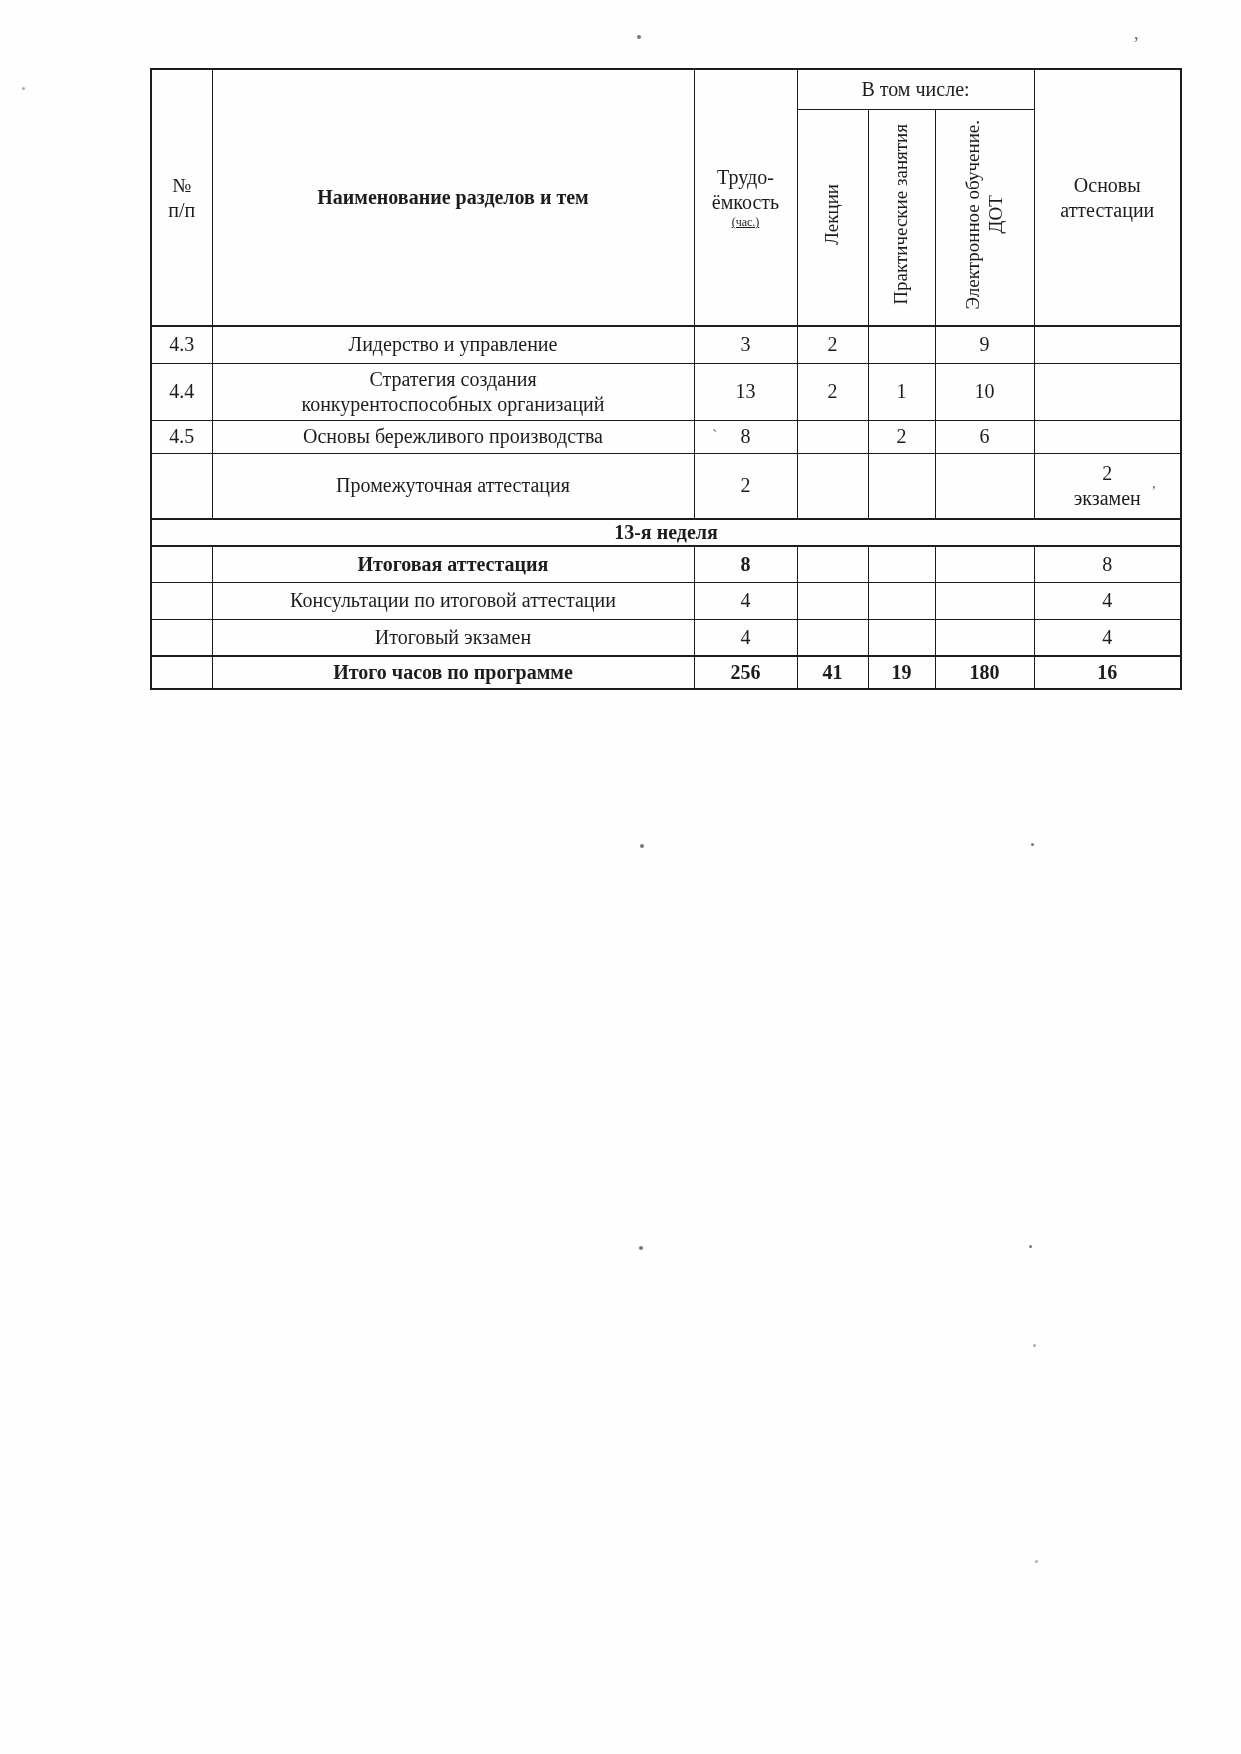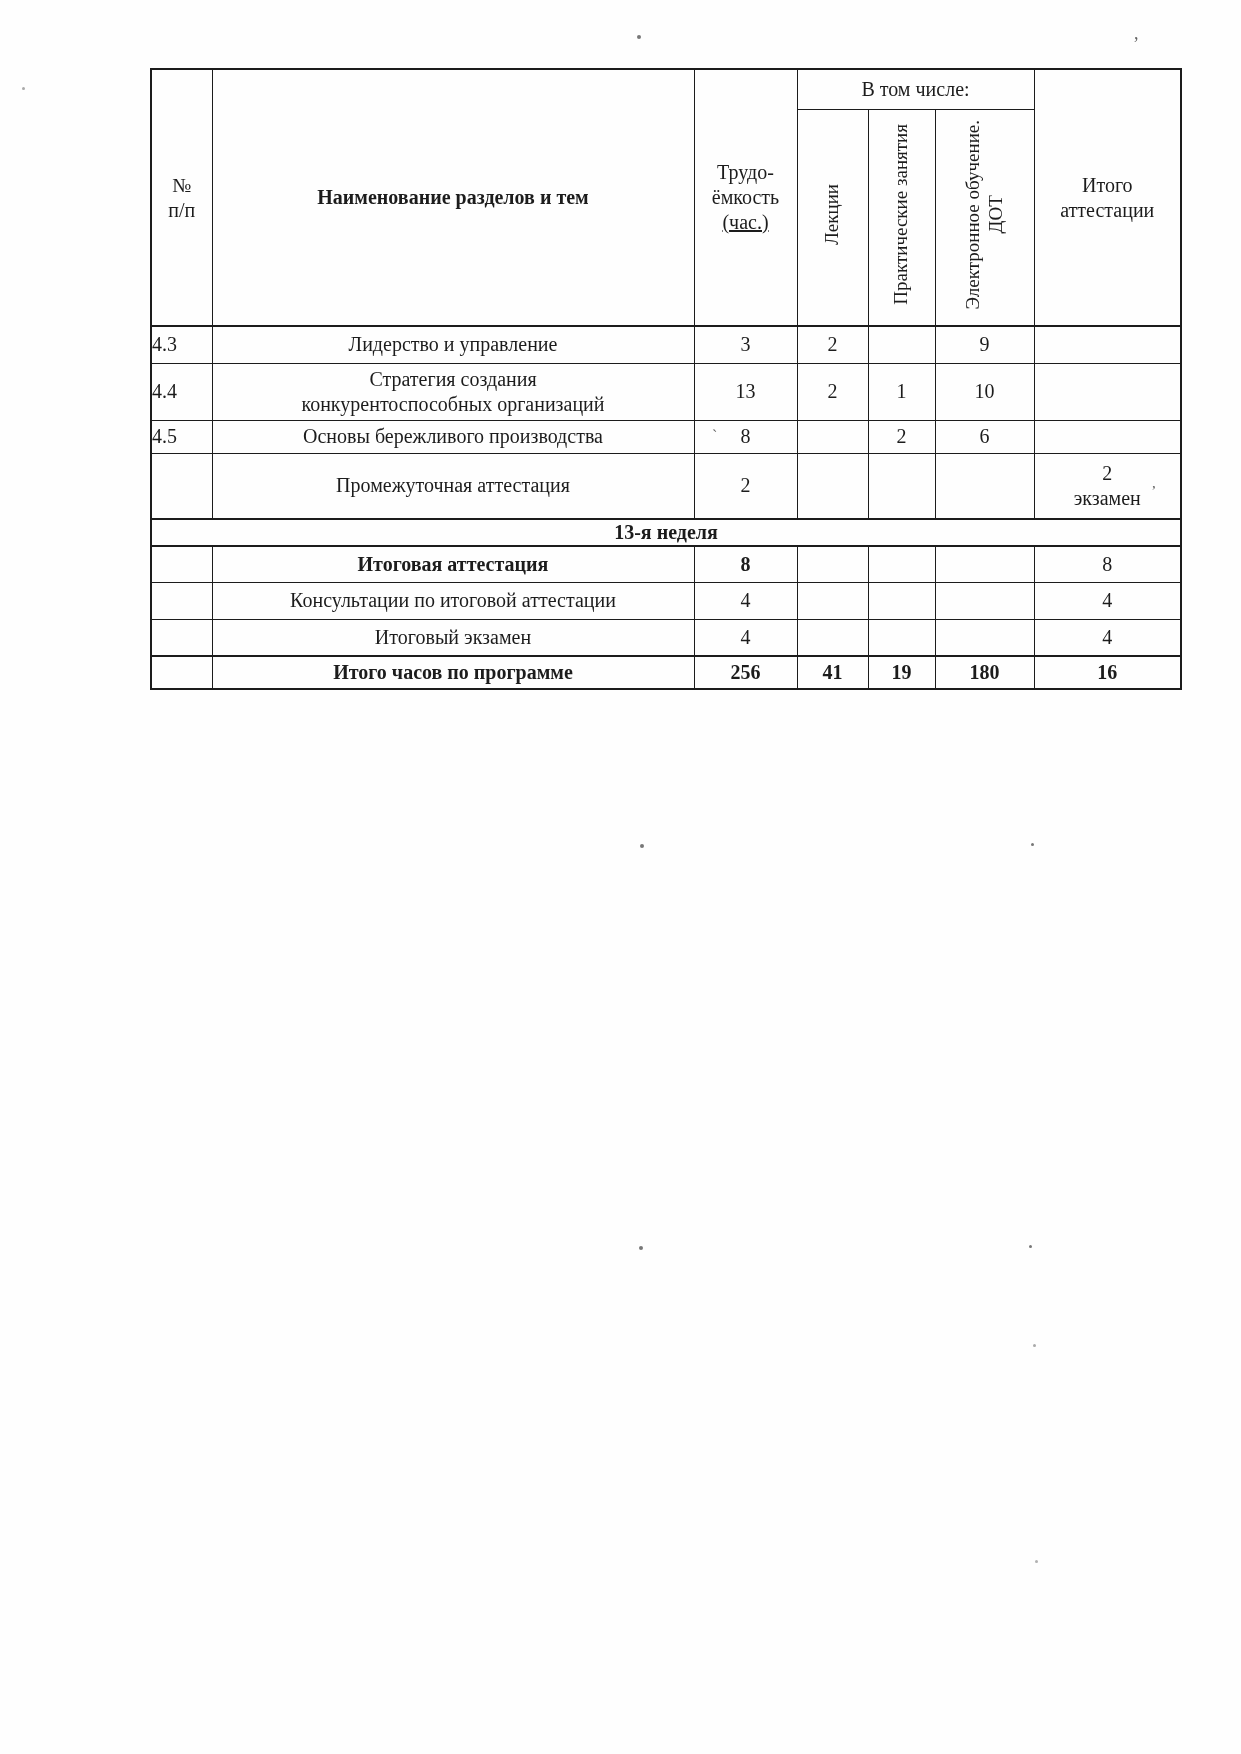--- a/index.html
+++ b/index.html
@@ -31,35 +31,35 @@
     font-weight: normal;
   }
   
   tr.h1 { height: 40px; }
   tr.h2 { height: 217px; }
   th.hc { text-align: center; }
   th.col-name-th { font-weight: bold; }
   th.rowspan-cell { border-bottom: 2px solid #1c1c1c; }
   tr.h2 th { border-bottom: 2px solid #1c1c1c; }
   .pre { white-space: pre-line; }
-  .workload-small { font-size: 20px; display: block; text-decoration: underline; }
+  .workload-small { font-size: 12px; display: block; text-decoration: underline; }
   .wl { display: block; }
   .vcell { text-align: center; vertical-align: middle; }
   .vtext {
     display: inline-block;
     writing-mode: vertical-rl;
     transform: rotate(180deg);
     white-space: pre-line;
     font-size: 19px;
     line-height: 1.2;
     text-align: center;
     max-height: 210px;
   }
   
-  td.num-cell   { text-align: left; }
+  td.num-cell   { text-align: center; }
   td.name-cell  { text-align: center; padding: 3px 10px; }
   td.val-cell   { text-align: center; }
   td.forms-cell { text-align: center; white-space: pre-line; }
   tr.r43  { height: 37px; }
   tr.r44  { height: 56px; margin-top: 28px; }
   tr.r45  { height: 33px; }
   tr.rpa  { height: 66px; }
   tr.rdiv { height: 18px; }
   tr.rfa  { height: 36px; }
   tr.rco  { height: 37px; }
@@ -109,21 +109,21 @@
       <tr class="h1">
         <th rowspan="2" class="hc rowspan-cell pre">№
 п/п</th>
         <th rowspan="2" class="hc rowspan-cell col-name-th">Наименование разделов и тем</th>
         <th rowspan="2" class="hc rowspan-cell">
           <span class="wl">Трудо-</span>
           <span class="wl">ёмкость</span>
           <span class="workload-small">(час.)</span>
         </th>
         <th colspan="3" class="hc">В том числе:</th>
-        <th rowspan="2" class="hc rowspan-cell pre">Итого
+        <th rowspan="2" class="hc rowspan-cell pre">Основы
 аттестации</th>
       </tr>
       <tr class="h2">
         <th class="vcell">
           <span class="vtext">Лекции</span>
         </th>
         <th class="vcell">
           <span class="vtext">Практические занятия</span>
         </th>
         <th class="vcell">

